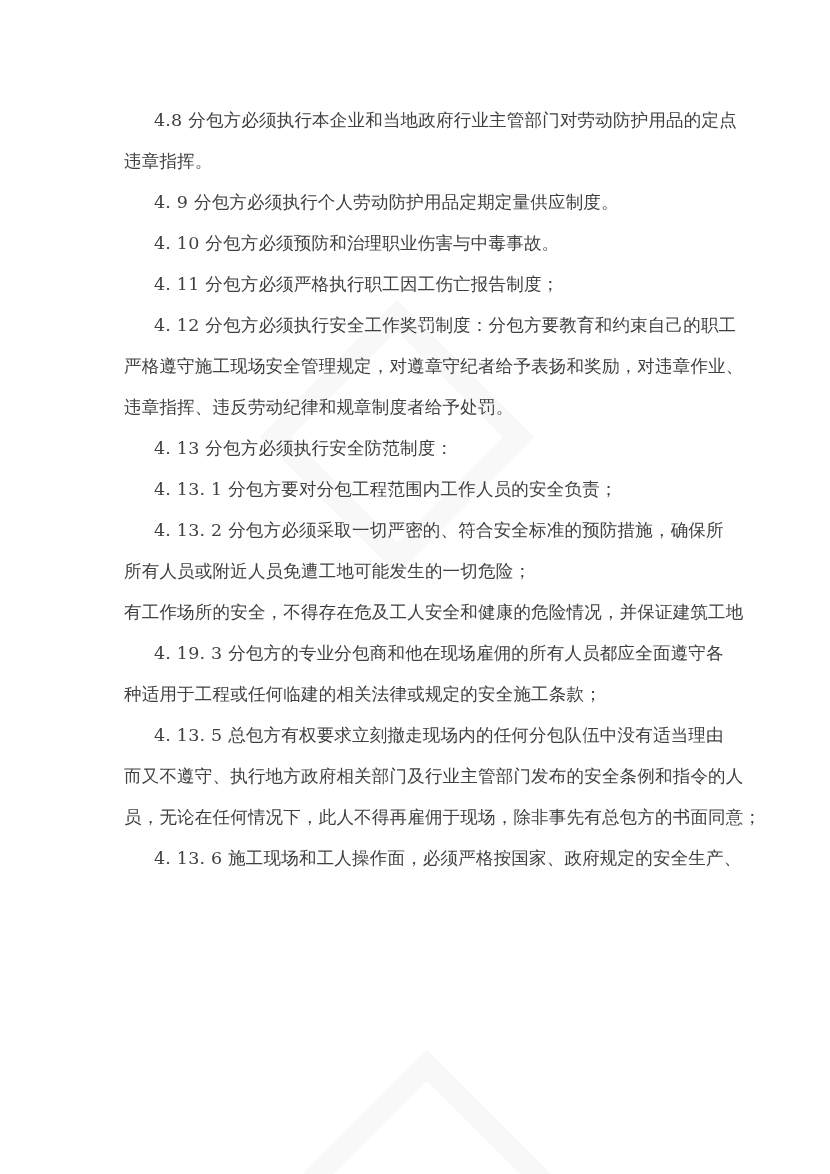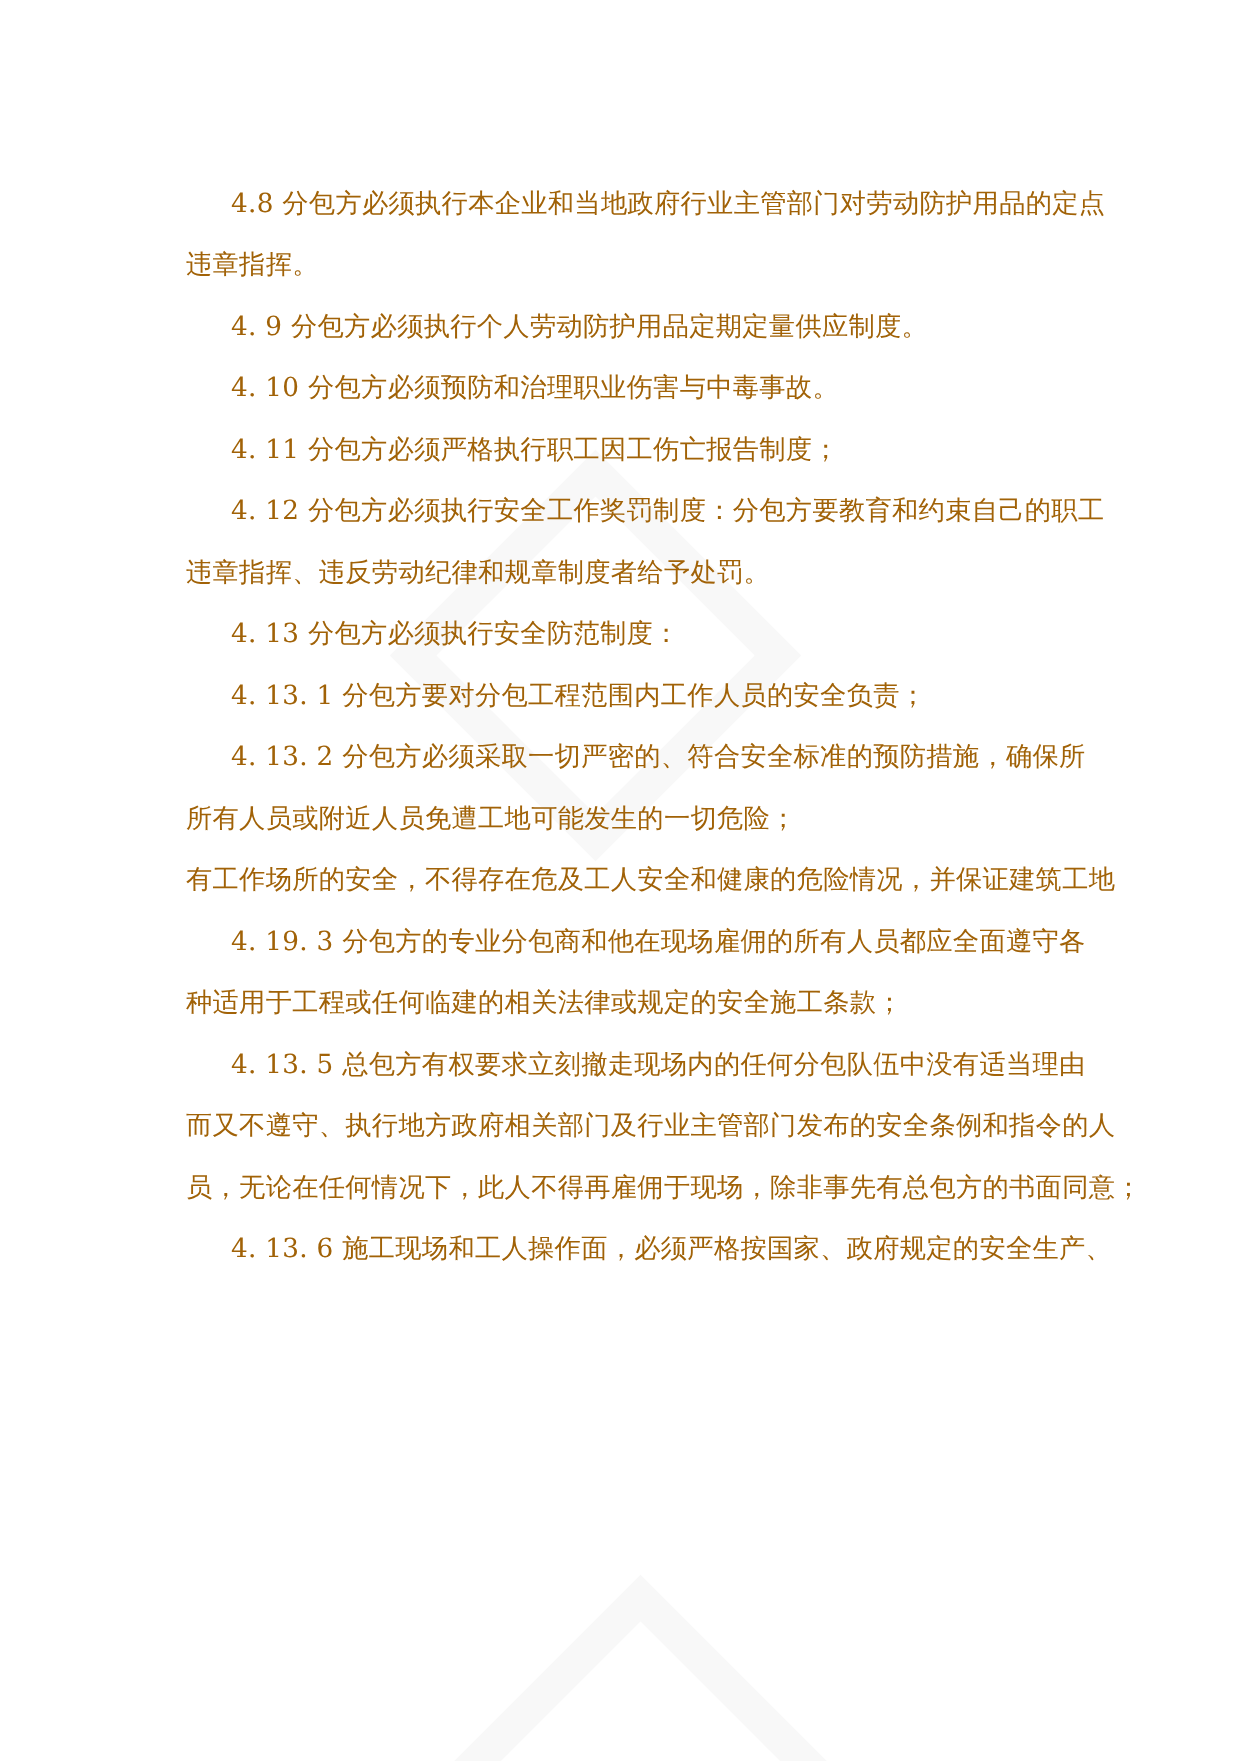--- a/index.html
+++ b/index.html
@@ -1,20 +1,20 @@
 <!DOCTYPE html>
 <html><head>
 <meta charset="utf-8">
 <style>
   html, body { margin: 0; padding: 0; background: #ffffff; }
   body { width: 830px; height: 1174px; position: relative; overflow: hidden; }
   .page {
-    position: absolute; left: 124px; top: 116px; width: 590px;
+    position: absolute; left: 124px; top: 100px; width: 590px;
     font-family: "DejaVu Serif", "Liberation Serif", serif;
-    font-size: 17.5px; color: #a16207; line-height: 41px;
+    font-size: 17.5px; color: #404040; line-height: 41px;
     letter-spacing: 0.2px;
   }
   .line { display: block; white-space: nowrap; }
   .line.first { padding-left: 30px; }
   .wm {
     position: absolute; pointer-events: none;
     border: 22px solid rgba(200,200,200,0.12);
     transform: rotate(45deg);
   }
 </style>
@@ -33,20 +33,21 @@
       <span class="line first">4. 9 分包方必须执行个人劳动防护用品定期定量供应制度。</span>
     </div>
     <div>
       <span class="line first">4. 10 分包方必须预防和治理职业伤害与中毒事故。</span>
     </div>
     <div>
       <span class="line first">4. 11 分包方必须严格执行职工因工伤亡报告制度；</span>
     </div>
     <div>
       <span class="line first">4. 12 分包方必须执行安全工作奖罚制度：分包方要教育和约束自己的职工</span>
+      <span class="line">严格遵守施工现场安全管理规定，对遵章守纪者给予表扬和奖励，对违章作业、</span>
       <span class="line">违章指挥、违反劳动纪律和规章制度者给予处罚。</span>
     </div>
     <div>
       <span class="line first">4. 13 分包方必须执行安全防范制度：</span>
     </div>
     <div>
       <span class="line first">4. 13. 1 分包方要对分包工程范围内工作人员的安全负责；</span>
     </div>
     <div>
       <span class="line first">4. 13. 2 分包方必须采取一切严密的、符合安全标准的预防措施，确保所</span>

